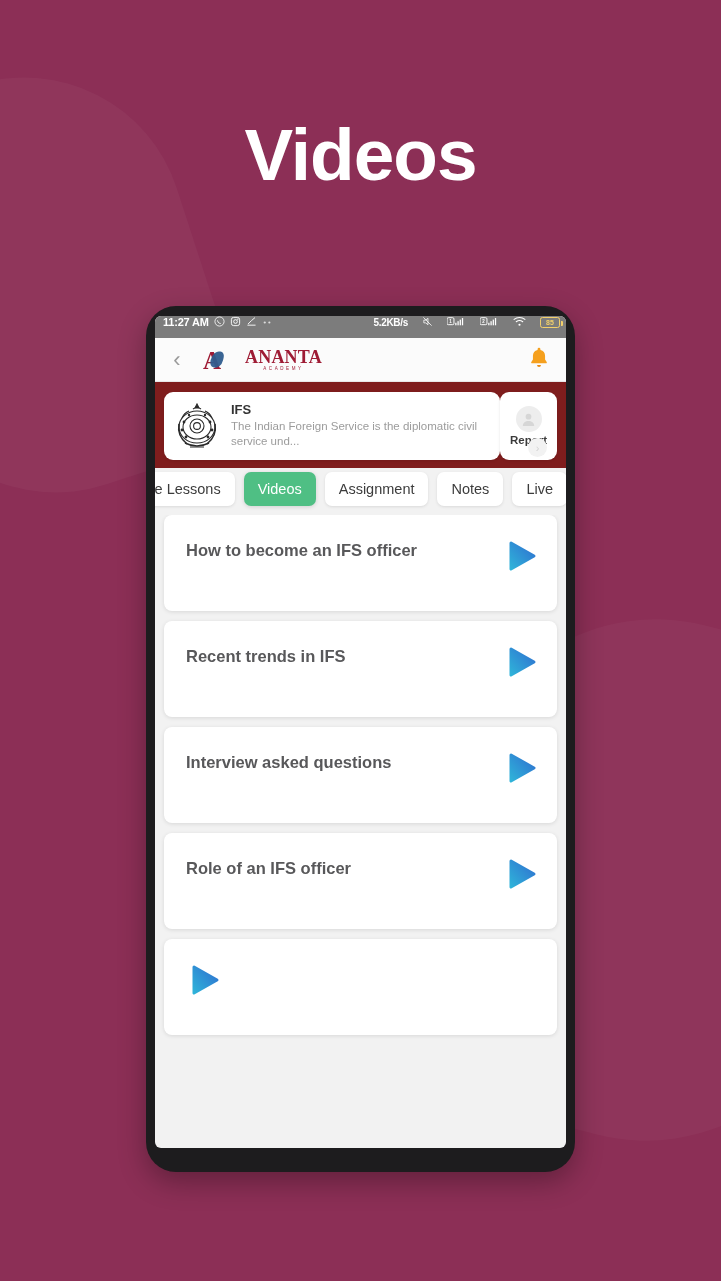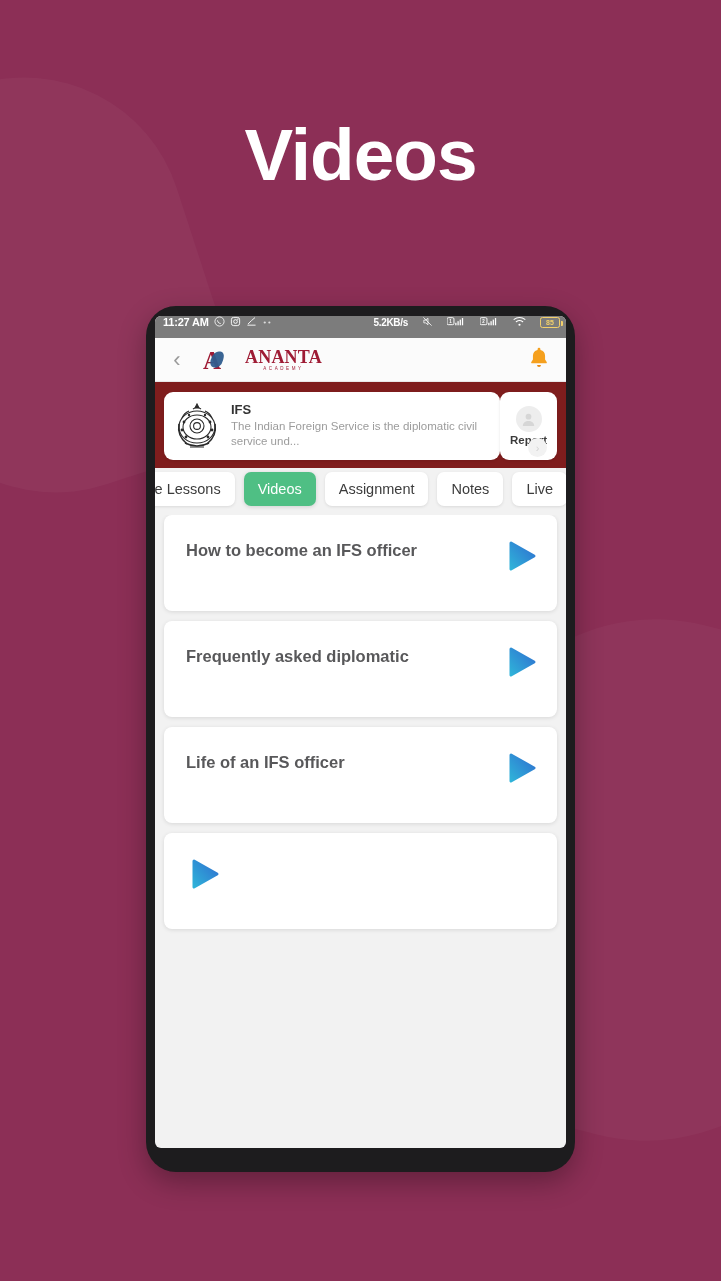--- a/index.html
+++ b/index.html
@@ -412,35 +412,49 @@
                 <linearGradient id="pg0" x1="0" y1="1" x2="1" y2="0">
                   <stop offset="0" stop-color="#2FB3D9"></stop>
                   <stop offset="1" stop-color="#2F6FD0"></stop>
                 </linearGradient>
               </defs>
               <path d="M8 5 L31 18 L8 31 Z" fill="url(#pg0)" stroke="url(#pg0)" stroke-width="3" stroke-linejoin="round"></path>
             </svg>
         </span>
       </div>
       <div class="video-card">
-        <span class="video-title">Frequently asked diplomatic</span>
+        <span class="video-title">Recent trends in IFS</span>
+        <span class="play-icon">
+          <svg width="36" height="36" viewBox="0 0 36 36">
+              <defs>
+                <linearGradient id="pg1" x1="0" y1="1" x2="1" y2="0">
+                  <stop offset="0" stop-color="#2FB3D9"></stop>
+                  <stop offset="1" stop-color="#2F6FD0"></stop>
+                </linearGradient>
+              </defs>
+              <path d="M8 5 L31 18 L8 31 Z" fill="url(#pg1)" stroke="url(#pg1)" stroke-width="3" stroke-linejoin="round"></path>
+            </svg>
+        </span>
+      </div>
+      <div class="video-card">
+        <span class="video-title">Interview asked questions</span>
         <span class="play-icon">
           <svg width="36" height="36" viewBox="0 0 36 36">
               <defs>
                 <linearGradient id="pg2" x1="0" y1="1" x2="1" y2="0">
                   <stop offset="0" stop-color="#2FB3D9"></stop>
                   <stop offset="1" stop-color="#2F6FD0"></stop>
                 </linearGradient>
               </defs>
               <path d="M8 5 L31 18 L8 31 Z" fill="url(#pg2)" stroke="url(#pg2)" stroke-width="3" stroke-linejoin="round"></path>
             </svg>
         </span>
       </div>
       <div class="video-card">
-        <span class="video-title">Life of an IFS officer</span>
+        <span class="video-title">Role of an IFS officer</span>
         <span class="play-icon">
           <svg width="36" height="36" viewBox="0 0 36 36">
               <defs>
                 <linearGradient id="pg3" x1="0" y1="1" x2="1" y2="0">
                   <stop offset="0" stop-color="#2FB3D9"></stop>
                   <stop offset="1" stop-color="#2F6FD0"></stop>
                 </linearGradient>
               </defs>
               <path d="M8 5 L31 18 L8 31 Z" fill="url(#pg3)" stroke="url(#pg3)" stroke-width="3" stroke-linejoin="round"></path>
             </svg>

